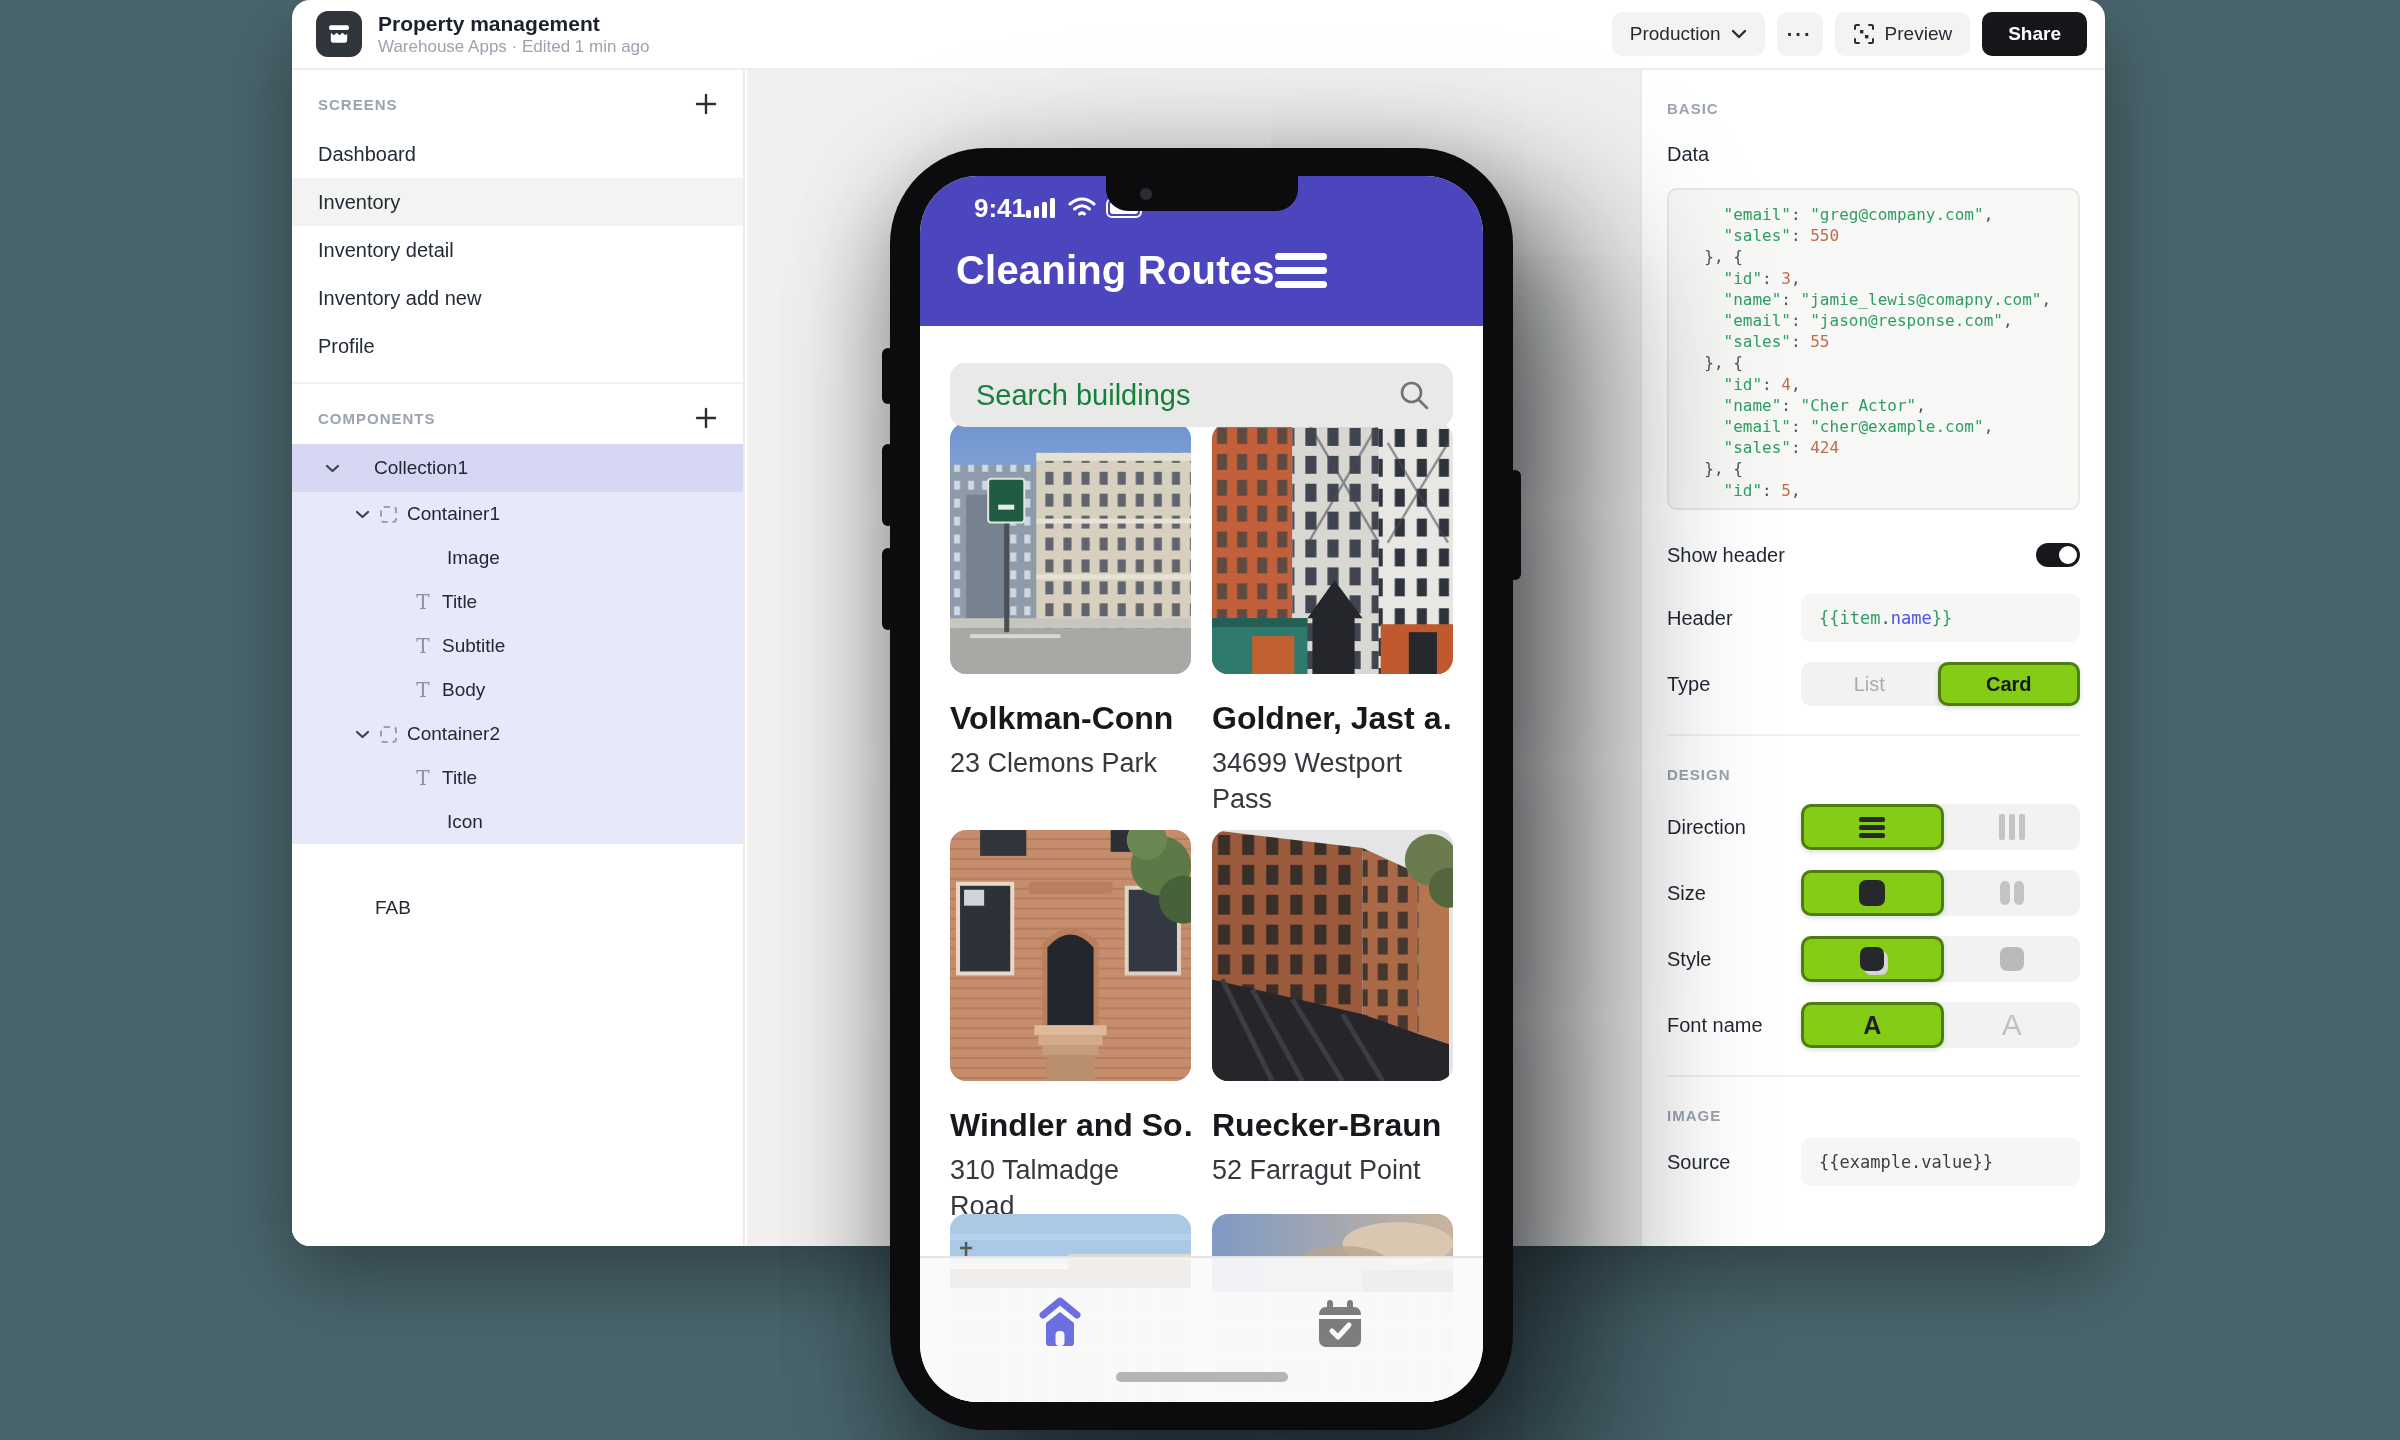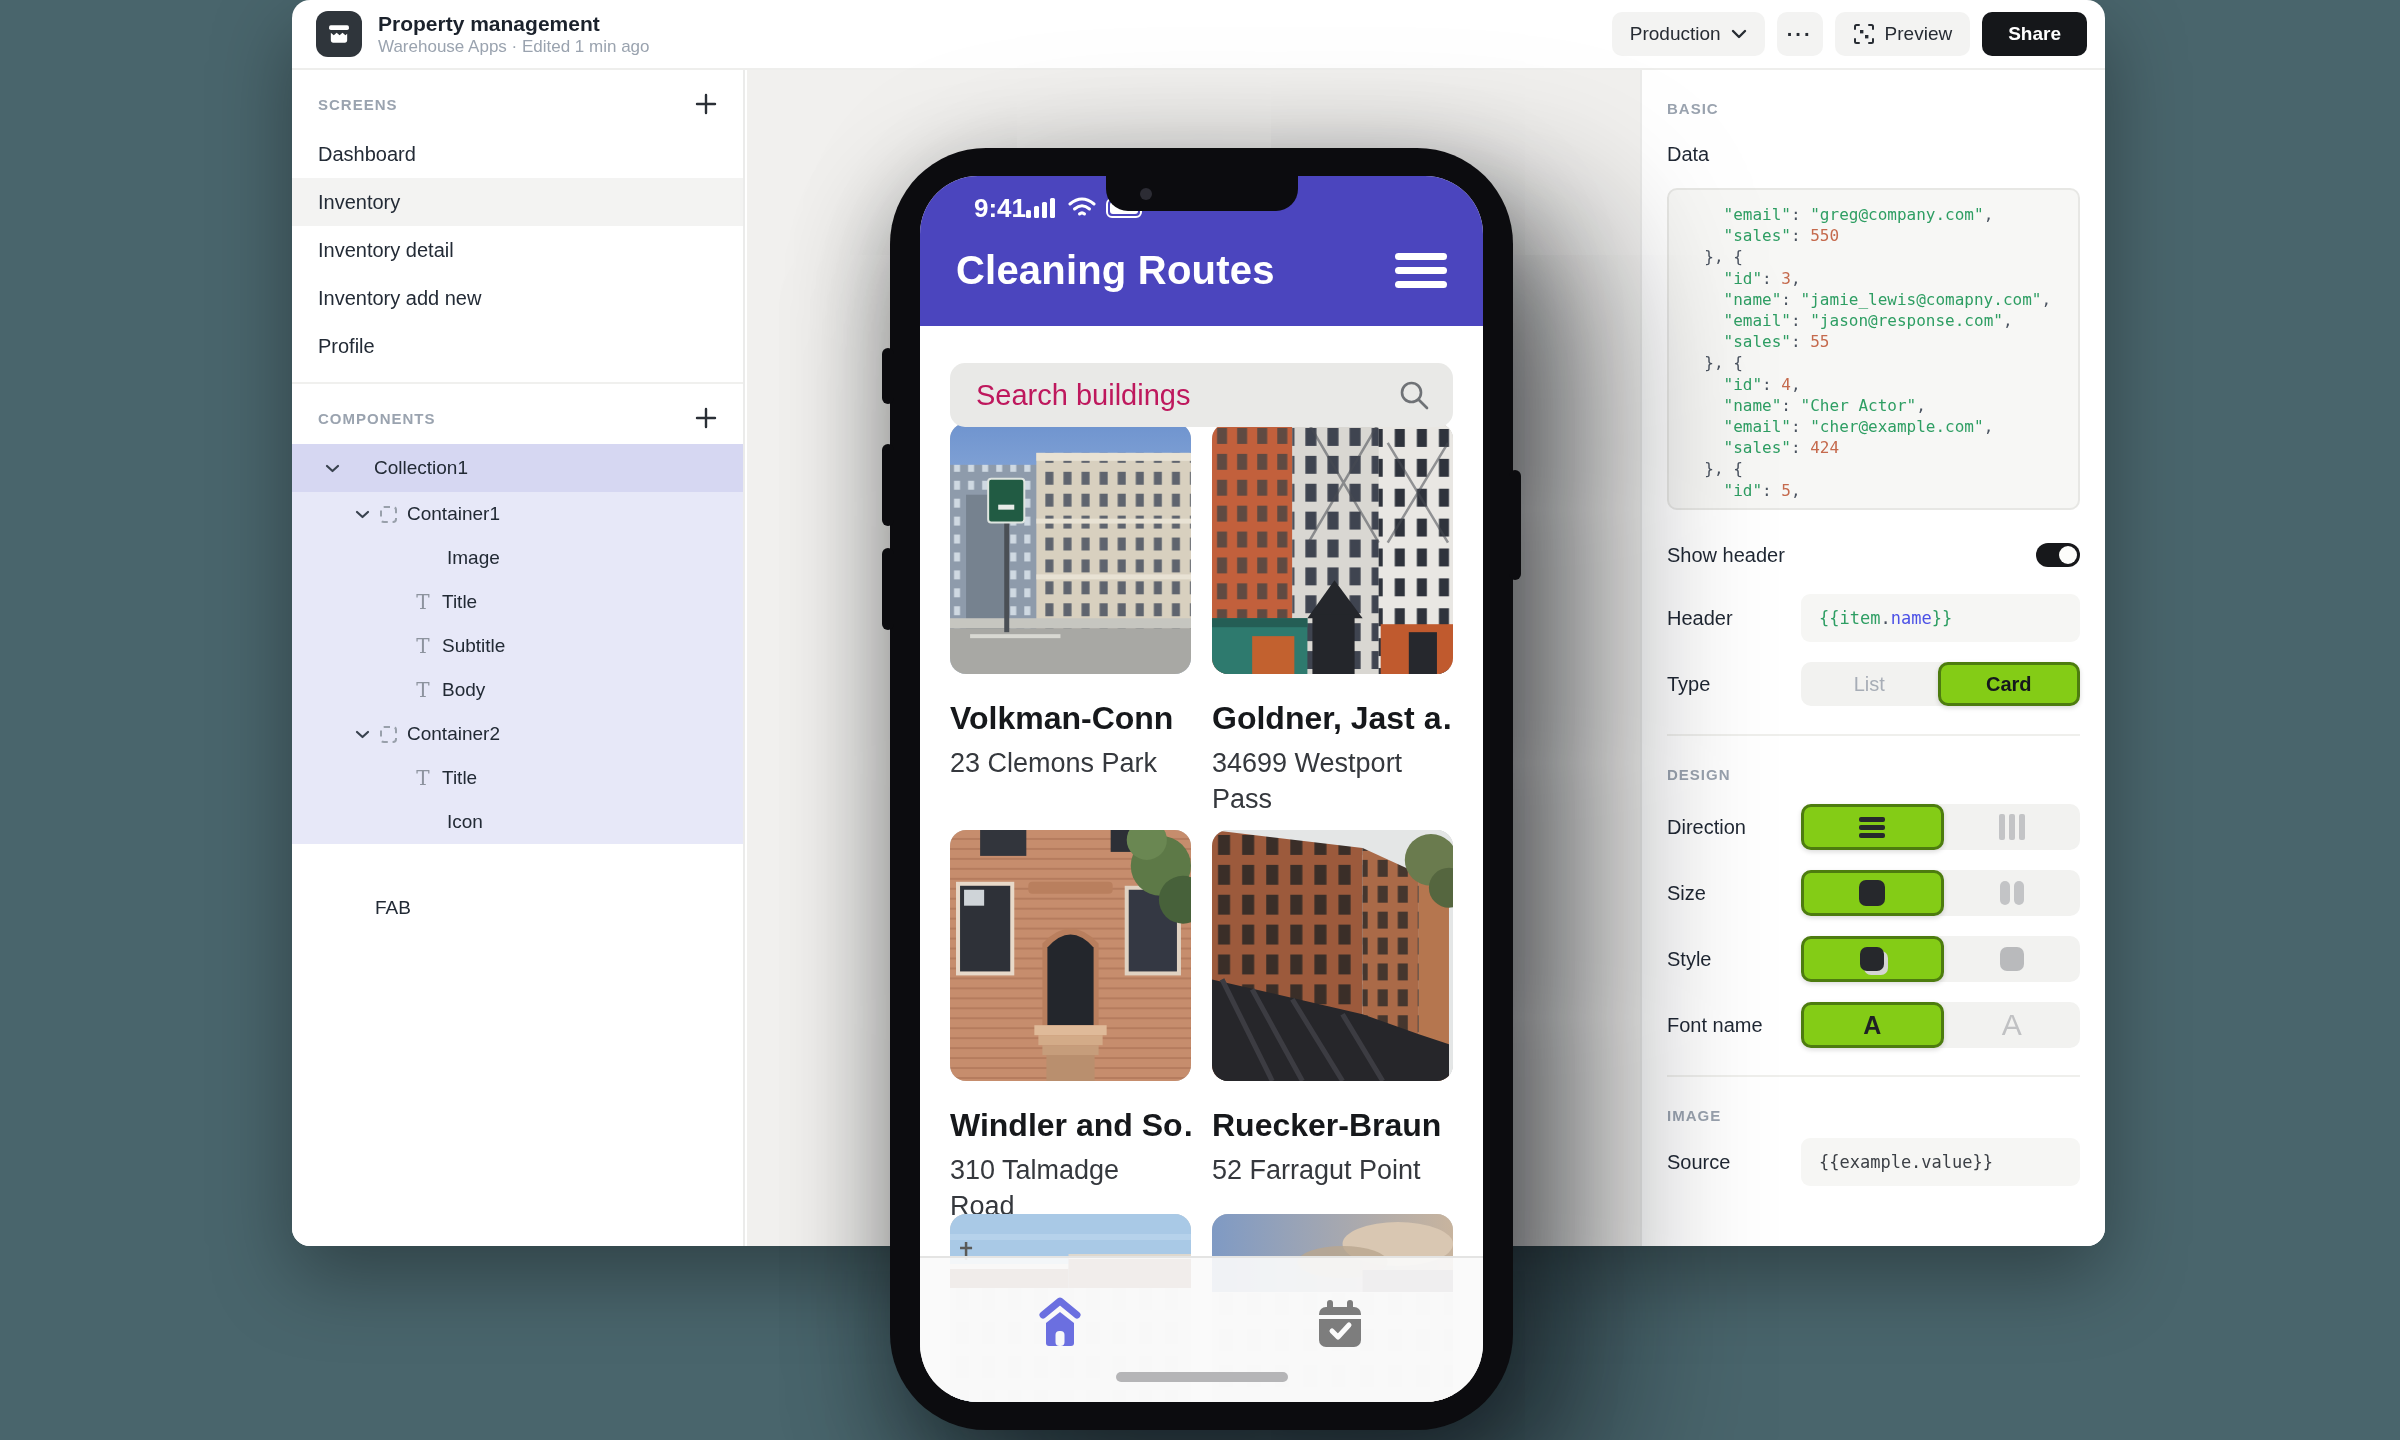--- a/index.html
+++ b/index.html
@@ -152,30 +152,30 @@
   .notch {
     position:absolute; left:50%; top:0; transform:translateX(-50%);
     width:192px; height:35px; background:#0c0c0f;
     border-bottom-left-radius:22px; border-bottom-right-radius:22px; z-index:6;
   }
   .notch .cam { position:absolute; left:34px; top:12px; width:12px; height:12px; border-radius:50%; background:#2c2c34; }
   .p-header { position:absolute; left:0; top:0; right:0; height:150px; background:#4B45BE; z-index:4; }
   .status-row { position:absolute; left:0; top:12px; right:0; height:40px; display:flex; align-items:center; padding:0 46px 0 54px; }
   .p-time { color:#fff; font-size:26px; font-weight:bold; }
   .status-icons { display:flex; align-items:center; gap:10px; }
-  .p-titlerow { position:absolute; left:36px; right:36px; top:72px; display:flex; align-items:center; justify-content:space-between; }
+  .p-titlerow { position:absolute; left:36px; right:36px; top:72px; display:flex; align-items:center; justify-content:flex-start; }
   .p-title { color:#fff; font-size:40px; font-weight:bold; letter-spacing:.2px; }
   .hamburger { display:flex; flex-direction:column; gap:7px; cursor:pointer; }
   .hamburger i { display:block; width:52px; height:7px; background:#fff; border-radius:4px; }
   .searchbar {
     position:absolute; left:30px; right:30px; top:187px; height:64px;
     background:#e9e9e7; border-radius:15px; display:flex; align-items:center;
     justify-content:space-between; padding:0 22px 0 26px; cursor:text; z-index:3;
   }
-  .search-ph { font-size:29px; color:#be185d; }
+  .search-ph { font-size:29px; color:#15803d; }
   .cards-row { position:absolute; left:30px; right:30px; display:flex; gap:21px; z-index:2; }
   .p-card { width:241px; cursor:pointer; }
   .p-photo { width:241px; height:251px; border-radius:16px; overflow:hidden; background:#ccc; }
   .p-photo svg { display:block; width:100%; height:100%; }
   .p-card-title { margin-top:26px; font-size:32px; font-weight:bold; color:#16181b; white-space:nowrap; overflow:hidden; }
   .p-card-sub { margin-top:8px; font-size:27px; color:#35383d; line-height:36px; }
   .row3 { top:1038px; }
   .row3 .p-photo { height:330px; }
   .p-nav {
     position:absolute; left:0; right:0; top:1080px; height:146px;

